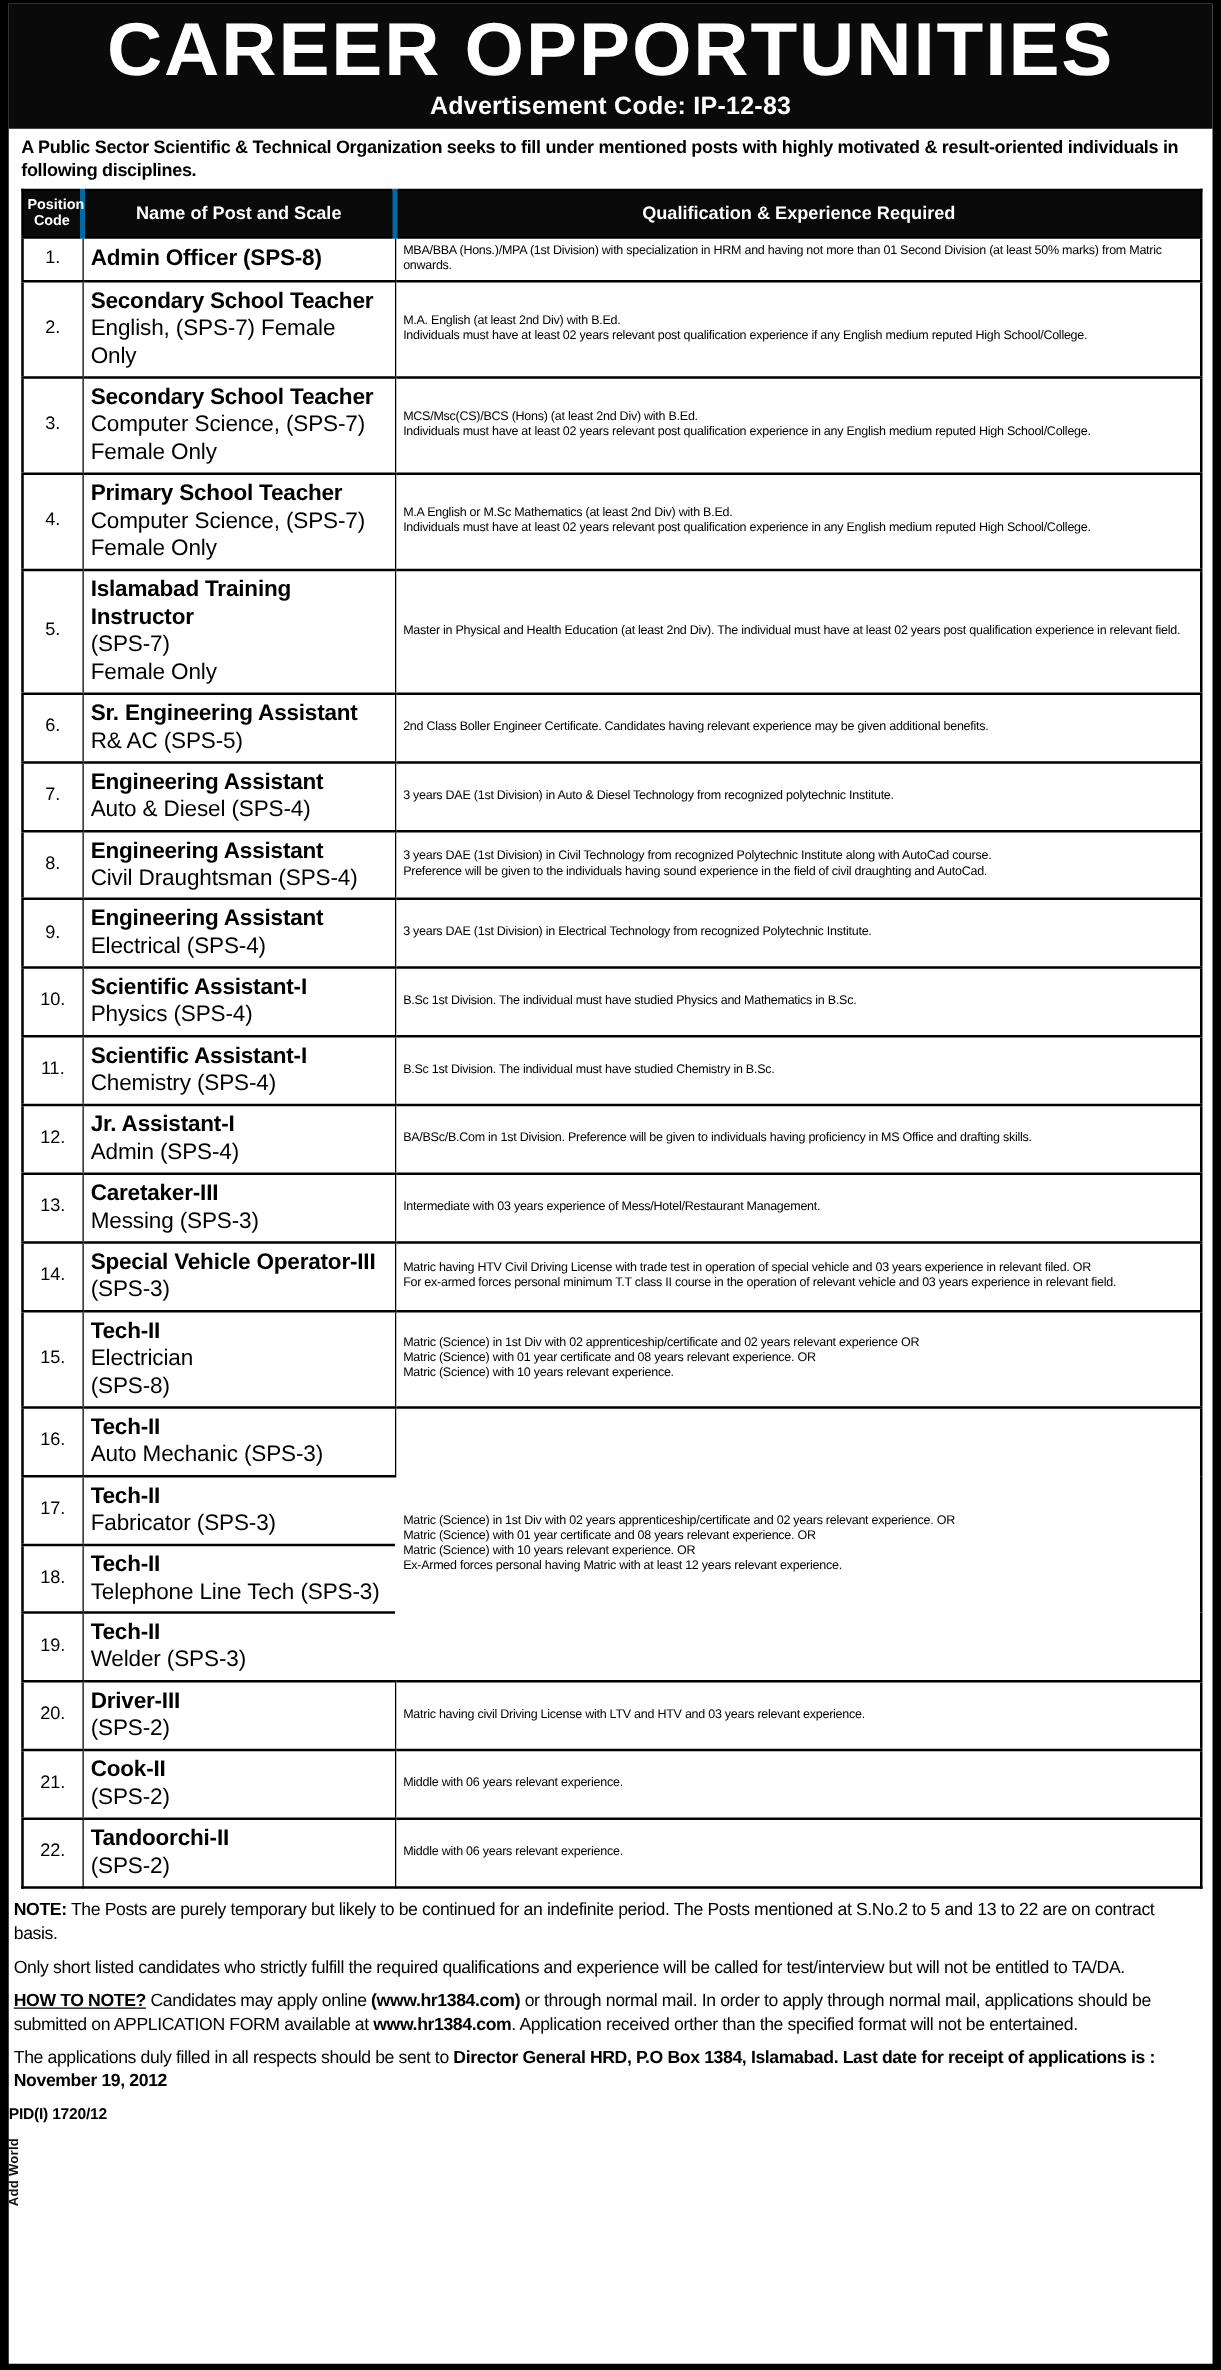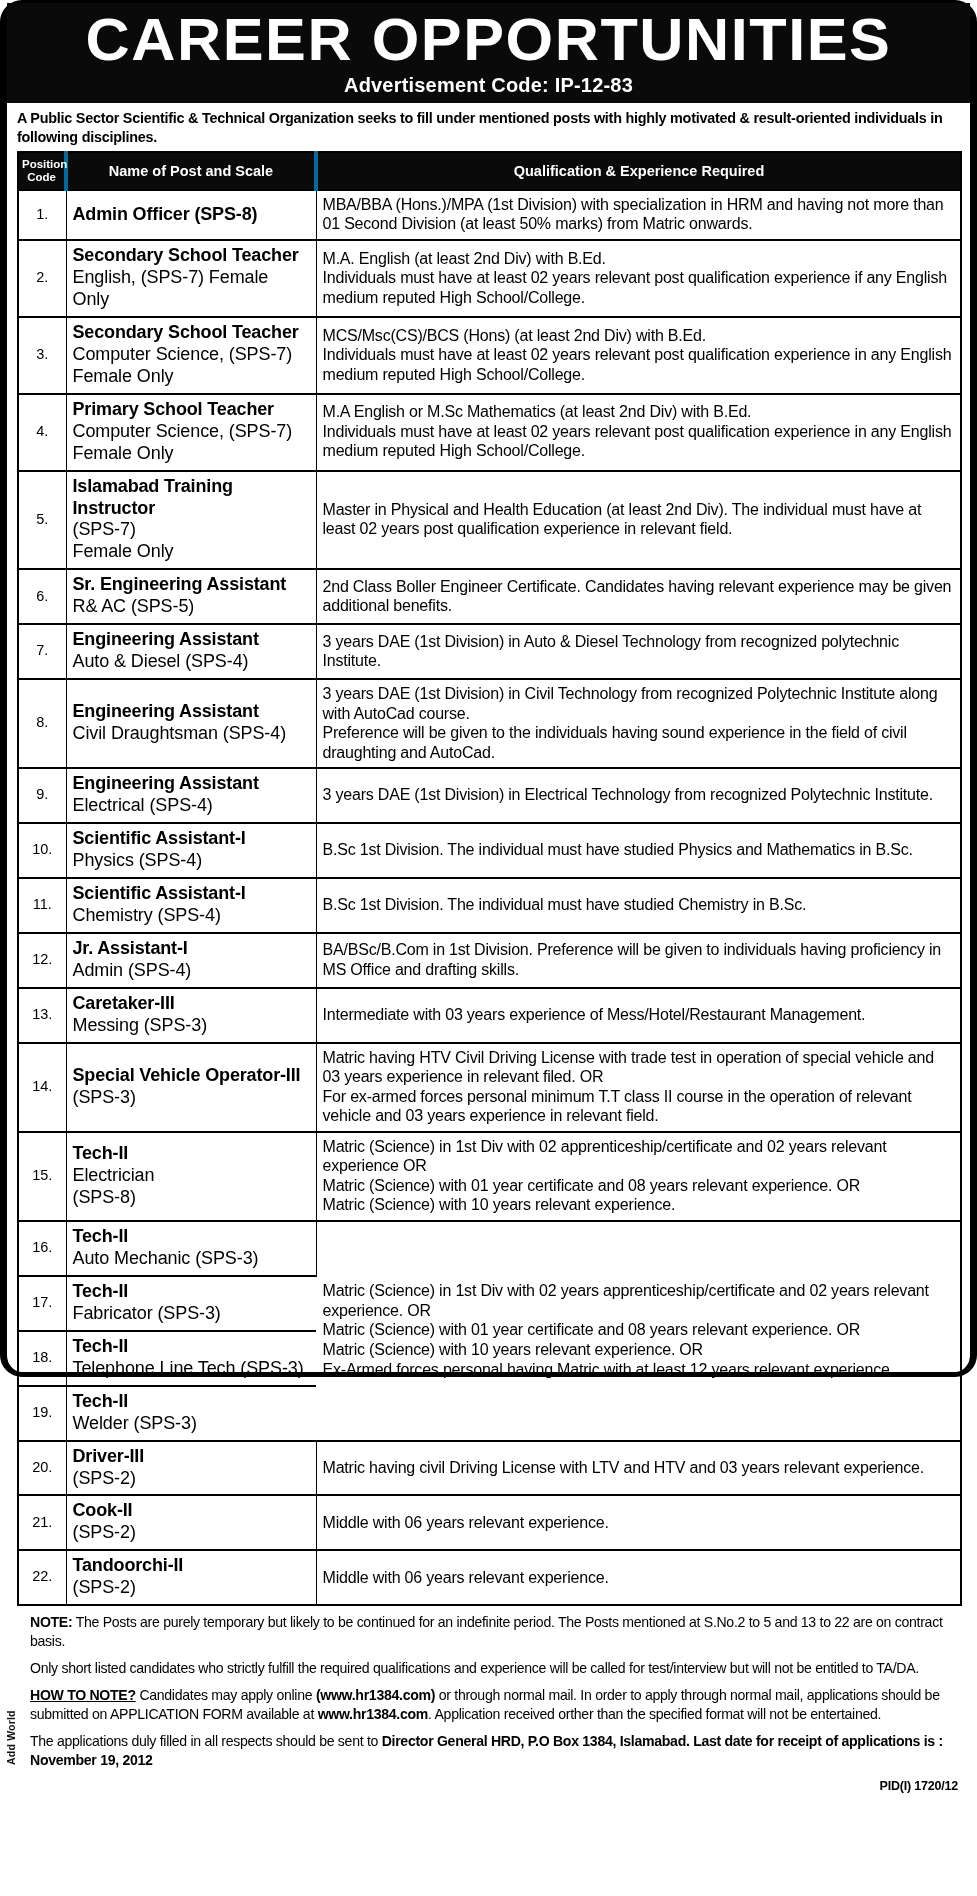--- a/index.html
+++ b/index.html
@@ -10,28 +10,27 @@
   body {
     width: 977px;
     height: 1896px;
     font-family: "Liberation Sans", sans-serif;
     color: #000000;
     overflow: hidden;
   }
   .page {
     position: relative;
     width: 977px;
-    height: 1377px;
+    height: 1896px;
     box-sizing: border-box;
     border-left: 7px solid #000;
     border-right: 7px solid #000;
     border-top: 3px solid #000;
     border-bottom: 5px solid #000;
     background: #fff;
-    border-radius: 22px;
   }
   
   .banner {
     background: #0a0a0a;
     color: #ffffff;
     padding: 4px 0 6px 0;
     text-align: center;
   }
   .banner-title {
     font-family: "Liberation Sans Narrow", "Liberation Sans", sans-serif;
@@ -108,46 +107,46 @@
   td.post .pname {
     font-weight: bold;
     display: block;
     letter-spacing: -0.15px;
   }
   td.post .psub {
     display: block;
     white-space: pre-line;
   }
   td.qual {
-    font-size: 16px;
+    font-size: 10px;
     letter-spacing: -0.2px;
     white-space: pre-line;
     padding-left: 8px;
     margin-left: 16px;
   }
   
   .notes {
-    padding: 7px 10px 0 23px;
+    padding: 7px 10px 0 4px;
     font-size: 14.1px;
     line-height: 1.34;
     letter-spacing: -0.3px;
   }
   .notes p {
     margin: 0 0 8px 0;
   }
   .notes .lbl {
     font-weight: bold;
   }
   .notes .lbl-u {
     font-weight: bold;
     text-decoration: underline;
   }
   .notes .b { font-weight: bold; }
   .pid {
-    text-align: right;
+    text-align: left;
     font-size: 12.5px;
     font-weight: bold;
     padding: 2px 12px 0 0;
     letter-spacing: -0.2px;
   }
   
   .side-label {
     position: absolute;
     left: -2px;
     top: 1762px;

